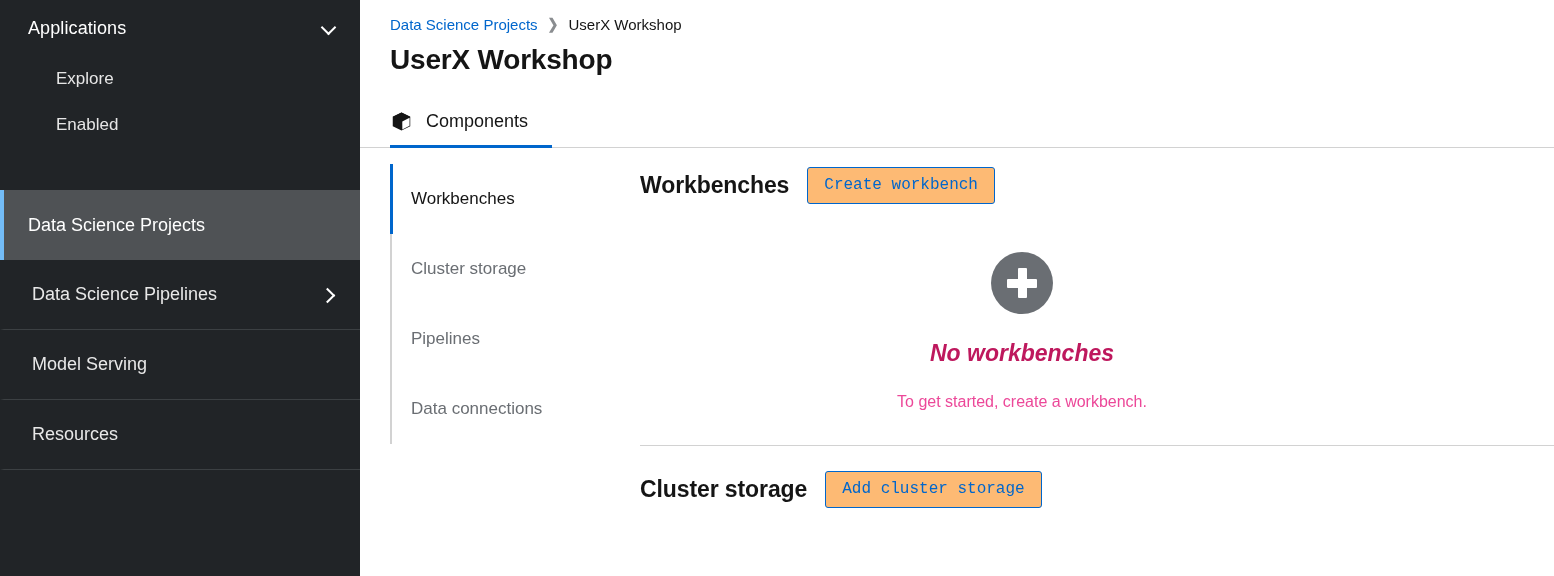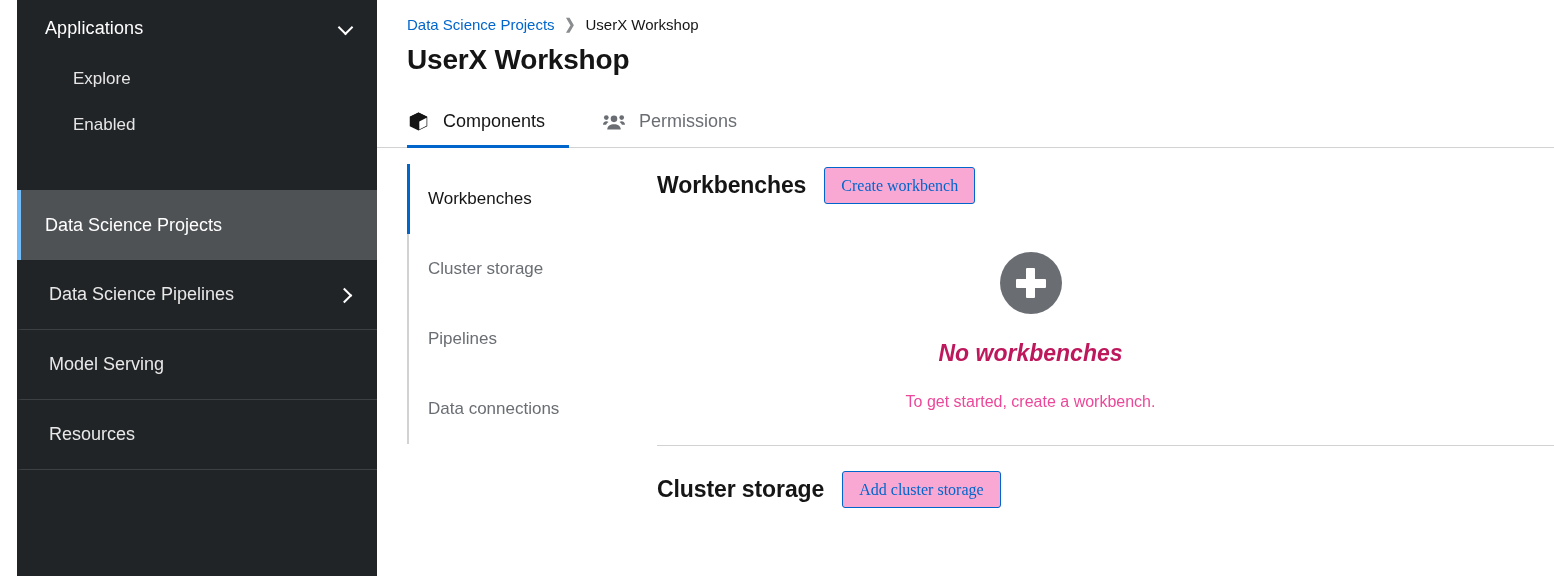--- a/index.html
+++ b/index.html
@@ -4,21 +4,21 @@
 <style>
   * { box-sizing: border-box; margin: 0; padding: 0; }
   html, body {
     width: 1554px; height: 576px;
     overflow: hidden;
     background: #ffffff;
     font-family: "Liberation Sans", sans-serif;
     -webkit-font-smoothing: antialiased;
   }
 
-  .app { display: flex; width: 1554px; height: 508px; padding-left: 17px; }
+  .app { display: flex; width: 1554px; height: 508px; }
 
   
   .sidebar {
     width: 360px;
     height: 576px;
     background: #212427;
     flex: 0 0 360px;
     padding-top: 0;
     position: relative;
   }
@@ -195,28 +195,28 @@
   }
   .section-title {
     font-size: 23px;
     font-weight: bold;
     color: #151515;
     letter-spacing: -0.1px;
   }
   .btn-secondary {
     border: 1px solid #06c;
     color: #06c;
-    background: #f9a8d4;
+    background: #fdba74;
     border-radius: 3px;
     font-size: 16px;
     padding: 0 16px;
     height: 37px;
     line-height: 35px;
     cursor: pointer;
-    font-family: Liberation Serif, serif;
+    font-family: Liberation Mono, monospace;
   }
 
   .empty-state {
     text-align: center;
     padding-top: 40px;
     padding-bottom: 34px;
     padding-right: 150px;
   }
   .empty-icon {
     width: 62px; height: 62px;
@@ -311,33 +311,20 @@
     <div class="tabs">
       <div class="tab active">
         <span class="tab-icon">
           <svg width="21" height="21" viewBox="0 0 24 24" aria-hidden="true">
             <path d="M12 1.6 22 6.6v10.8L12 22.4 2 17.4V6.6z" fill="#151515"></path>
             <path d="M12 1.6 22 6.6 12 11.6 2 6.6z" fill="#151515"></path>
             <path d="M12.9 11.9 21.2 7.8v9.1l-8.3 4.1z" fill="#ffffff"></path>
           </svg>
         </span>
         <span>Components</span>
-      </div>
-      <div class="tab">
-        <span class="tab-icon">
-          <svg width="22" height="18" viewBox="0 0 28 20" aria-hidden="true">
-            <circle cx="14" cy="6" r="4.2" fill="#6a6e73"></circle>
-            <path d="M5.4 19.5c0-4.3 3.9-6.6 8.6-6.6s8.6 2.3 8.6 6.6z" fill="#6a6e73"></path>
-            <circle cx="4.2" cy="4.4" r="3" fill="#6a6e73"></circle>
-            <path d="M0 13.4c0-2.6 2-4.2 4.2-4.2 1 0 2 .3 2.8.8-1.5 1-2.6 2.2-3.1 3.4z" fill="#6a6e73"></path>
-            <circle cx="23.8" cy="4.4" r="3" fill="#6a6e73"></circle>
-            <path d="M28 13.4c0-2.6-2-4.2-4.2-4.2-1 0-2 .3-2.8.8 1.5 1 2.6 2.2 3.1 3.4z" fill="#6a6e73"></path>
-          </svg>
-        </span>
-        <span>Permissions</span>
       </div>
     </div>
 
     <div class="content-row">
 
       <aside class="jump-col">
         <div class="jump-list">
           <div class="jump-item active">
             <span>Workbenches</span>
           </div>

